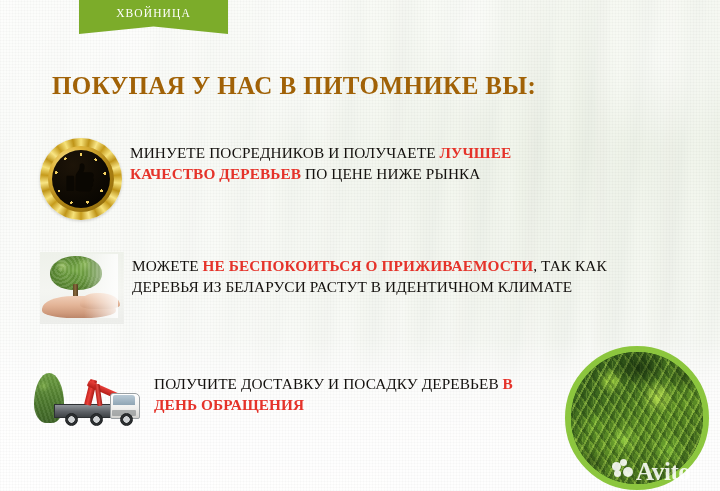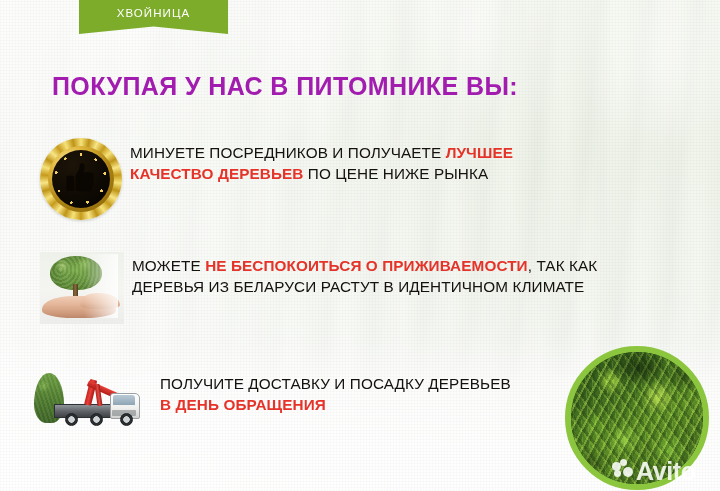--- a/index.html
+++ b/index.html
@@ -5,21 +5,21 @@
   html, body {
     margin: 0;
     padding: 0;
     background: #ffffff;
   }
   .stage {
     position: relative;
     width: 720px;
     height: 491px;
     overflow: hidden;
-    font-family: Liberation Sans, sans-serif;
+    font-family: Liberation Serif, serif;
     background: #eef0e6;
   }
 
   
   .bg-photo {
     position: absolute;
     inset: 0;
     background:
       
       repeating-linear-gradient(96deg,
@@ -119,21 +119,21 @@
     font-weight: 400;
   }
 
   
   .headline {
     position: absolute;
     left: 52px;
     top: 72px;
     font-size: 25px;
     font-weight: 700;
-    color: #a21caf;
+    color: #a16207;
     letter-spacing: 0.4px;
     white-space: nowrap;
   }
 
   
   .row {
     position: absolute;
     display: flex;
     align-items: flex-start;
   }
@@ -150,21 +150,21 @@
   .hl {
     color: #e5332a;
     font-weight: 700;
   }
 
   .row1 { left: 40px; top: 138px; }
   .row1 .row-text { width: 470px; margin-left: 8px; padding-top: 4px; }
   .row2 { left: 40px; top: 252px; }
   .row2 .row-text { width: 480px; margin-left: 8px; padding-top: 3px; }
   .row3 { left: 28px; top: 366px; }
-  .row3 .row-text { width: 360px; margin-left: 14px; padding-top: 7px; }
+  .row3 .row-text { width: 360px; margin-left: 8px; padding-top: 7px; }
 
   
   .medal {
     width: 82px;
     height: 82px;
     border-radius: 50%;
     background:
       conic-gradient(from 0deg,
         #f6e27a 0deg, #bf9418 12deg, #f8e585 24deg, #c69b1c 36deg,
         #f6e27a 48deg, #bf9418 60deg, #f8e585 72deg, #c69b1c 84deg,

